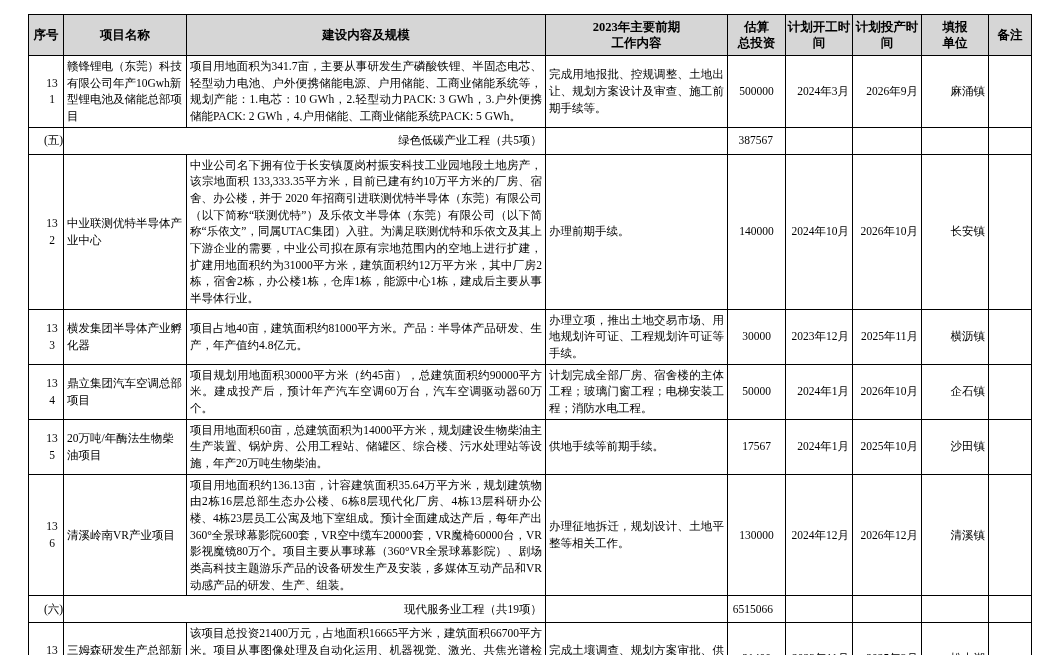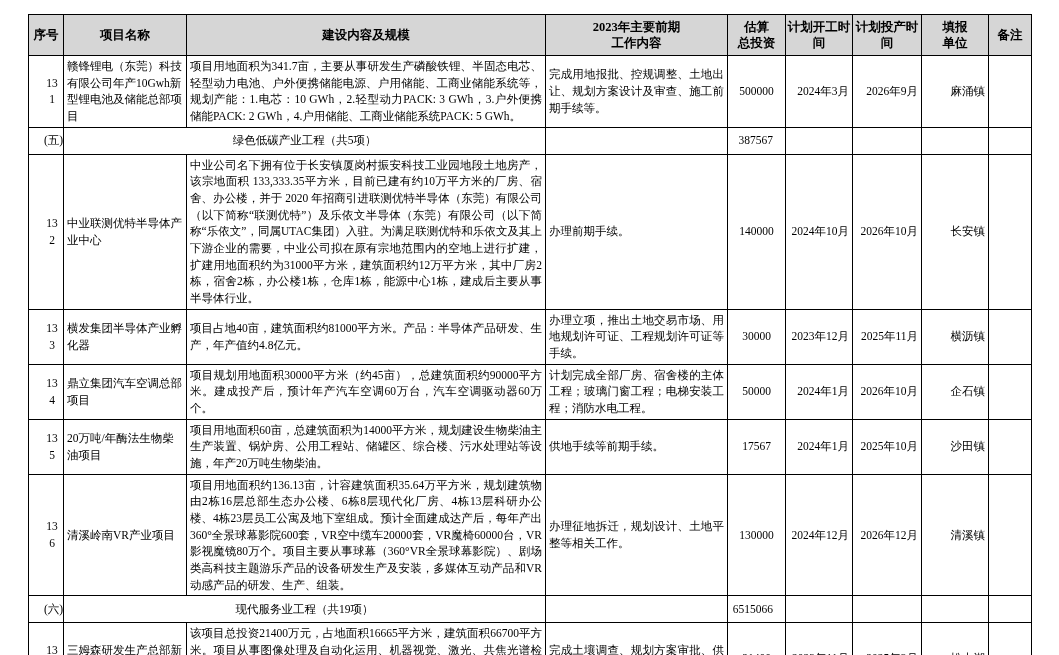--- a/index.html
+++ b/index.html
@@ -19,21 +19,21 @@
     background:#d6d6d6;font-weight:bold;font-size:12.5px;
     text-align:center;white-space:pre-line;line-height:1.3;
     height:36px;padding:2px 1px;
   }
   td.no{text-align:center;padding-left:15px;}
   td.name{text-align:left;margin-top:33px;}
   td.content,td.work{text-align:justify;}
   td.num{text-align:center;}
   td.secnum{text-align:right;padding-right:12px;}
   td.date,td.unit{text-align:right;padding-left:4px;}
-  td.sectitle{text-align:center;}
+  td.sectitle{text-align:right;}
   tr.section td{height:22px;}
 </style>
 </head>
 <body>
 
 <div class="page">
   <table>
     <colgroup>
       <col style="width:35px">
         <col style="width:123px">

